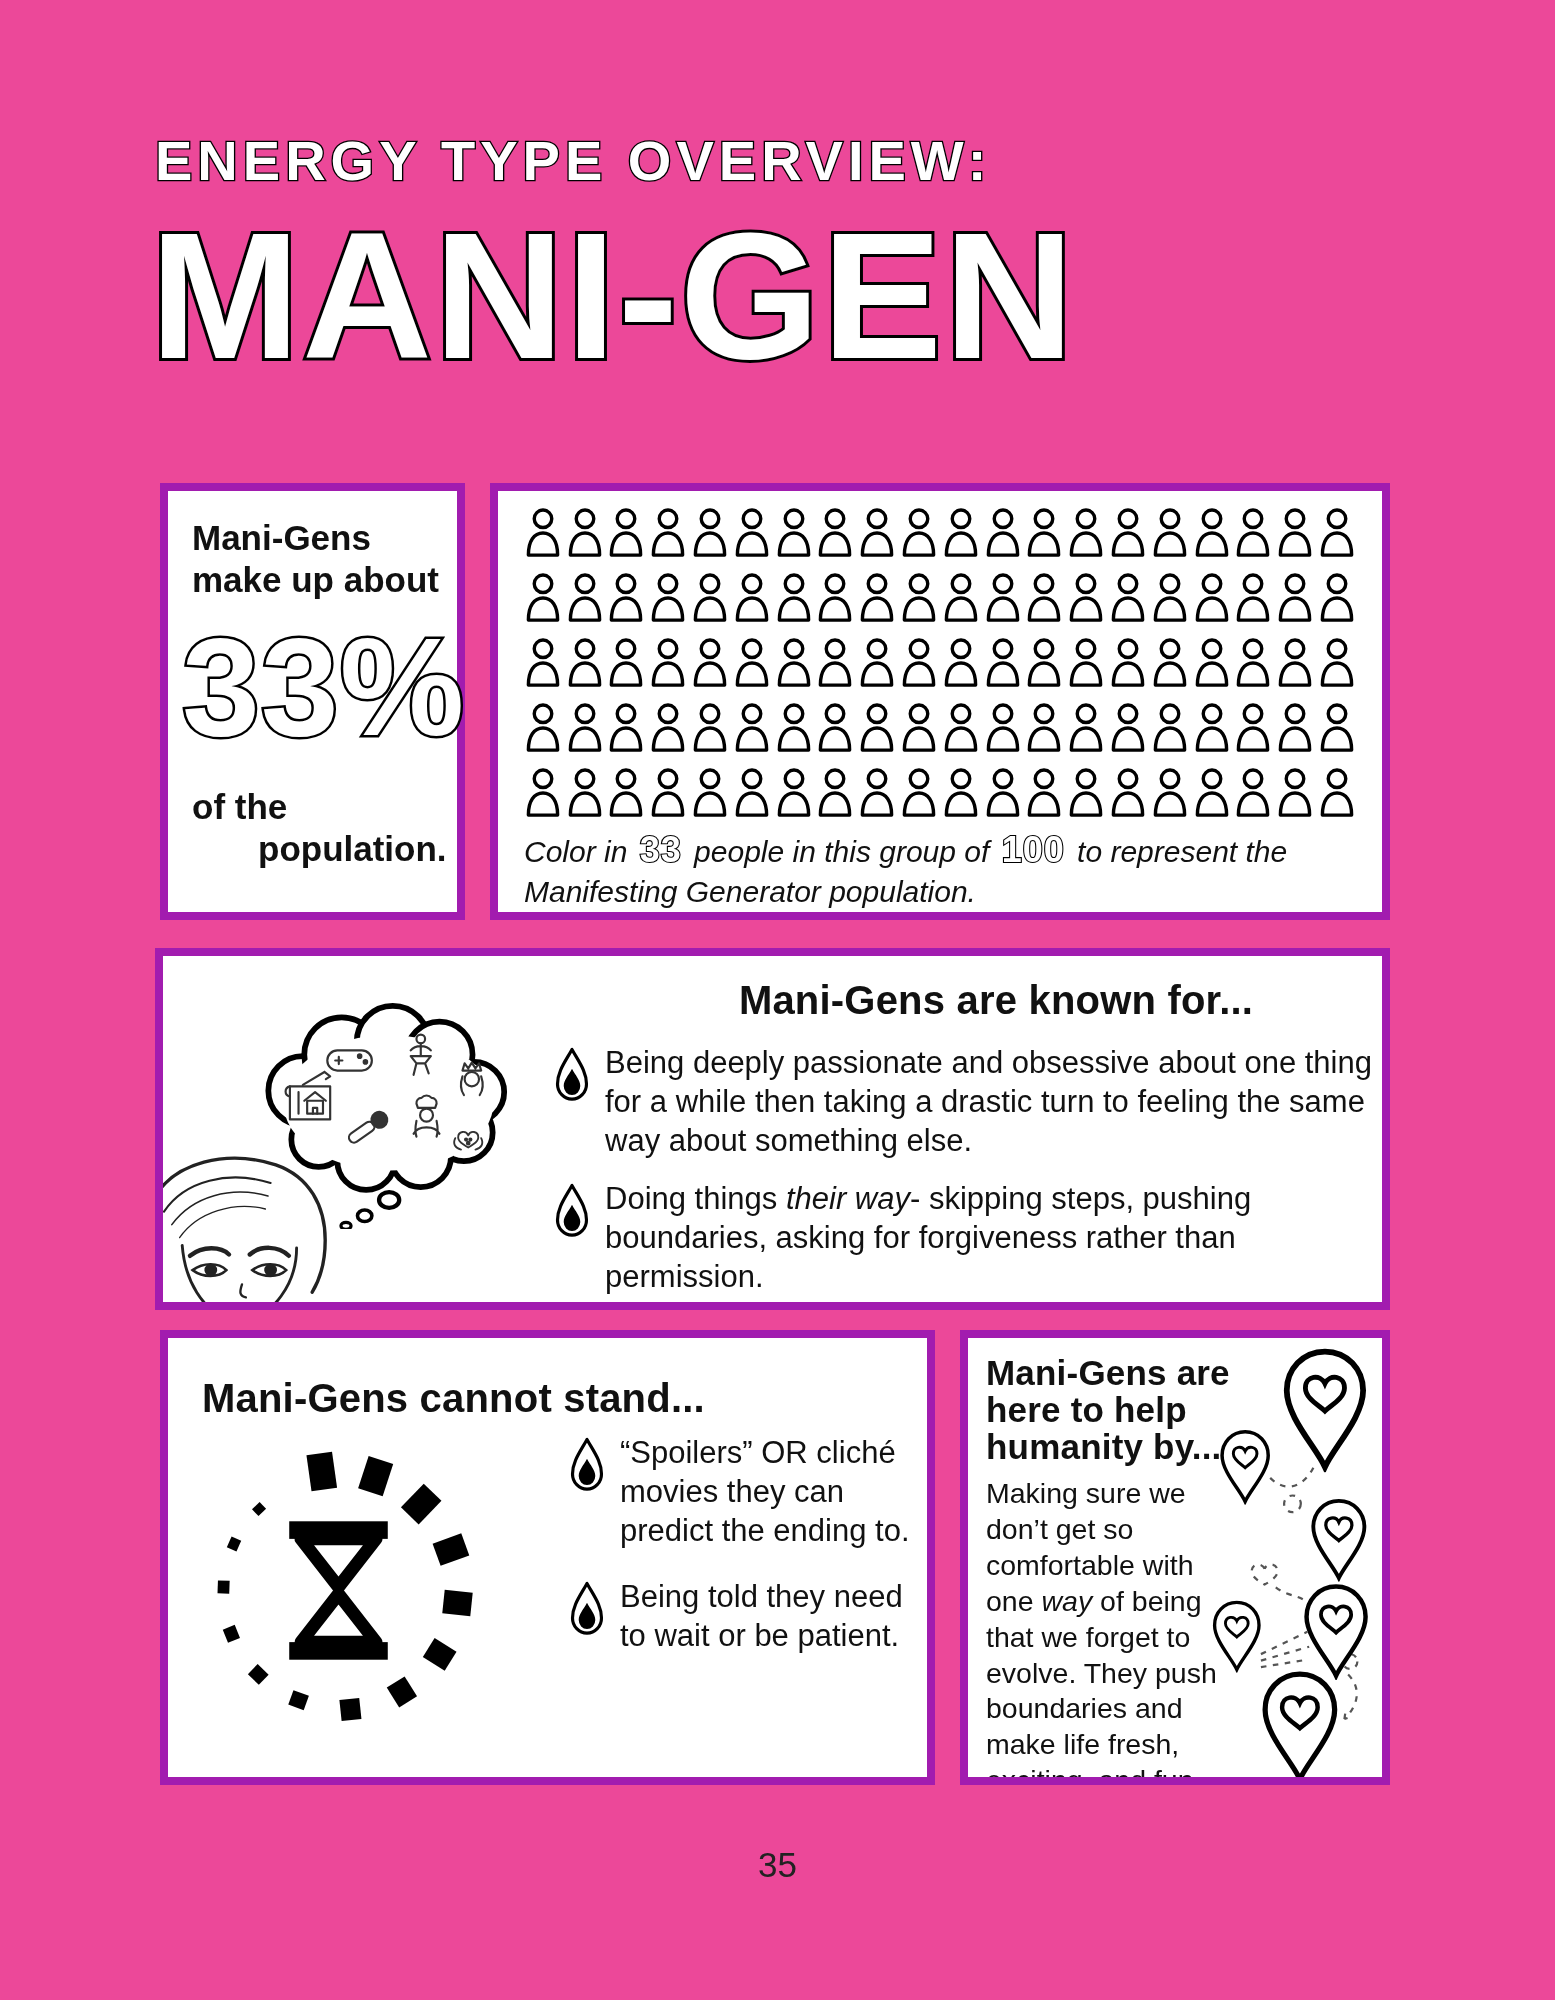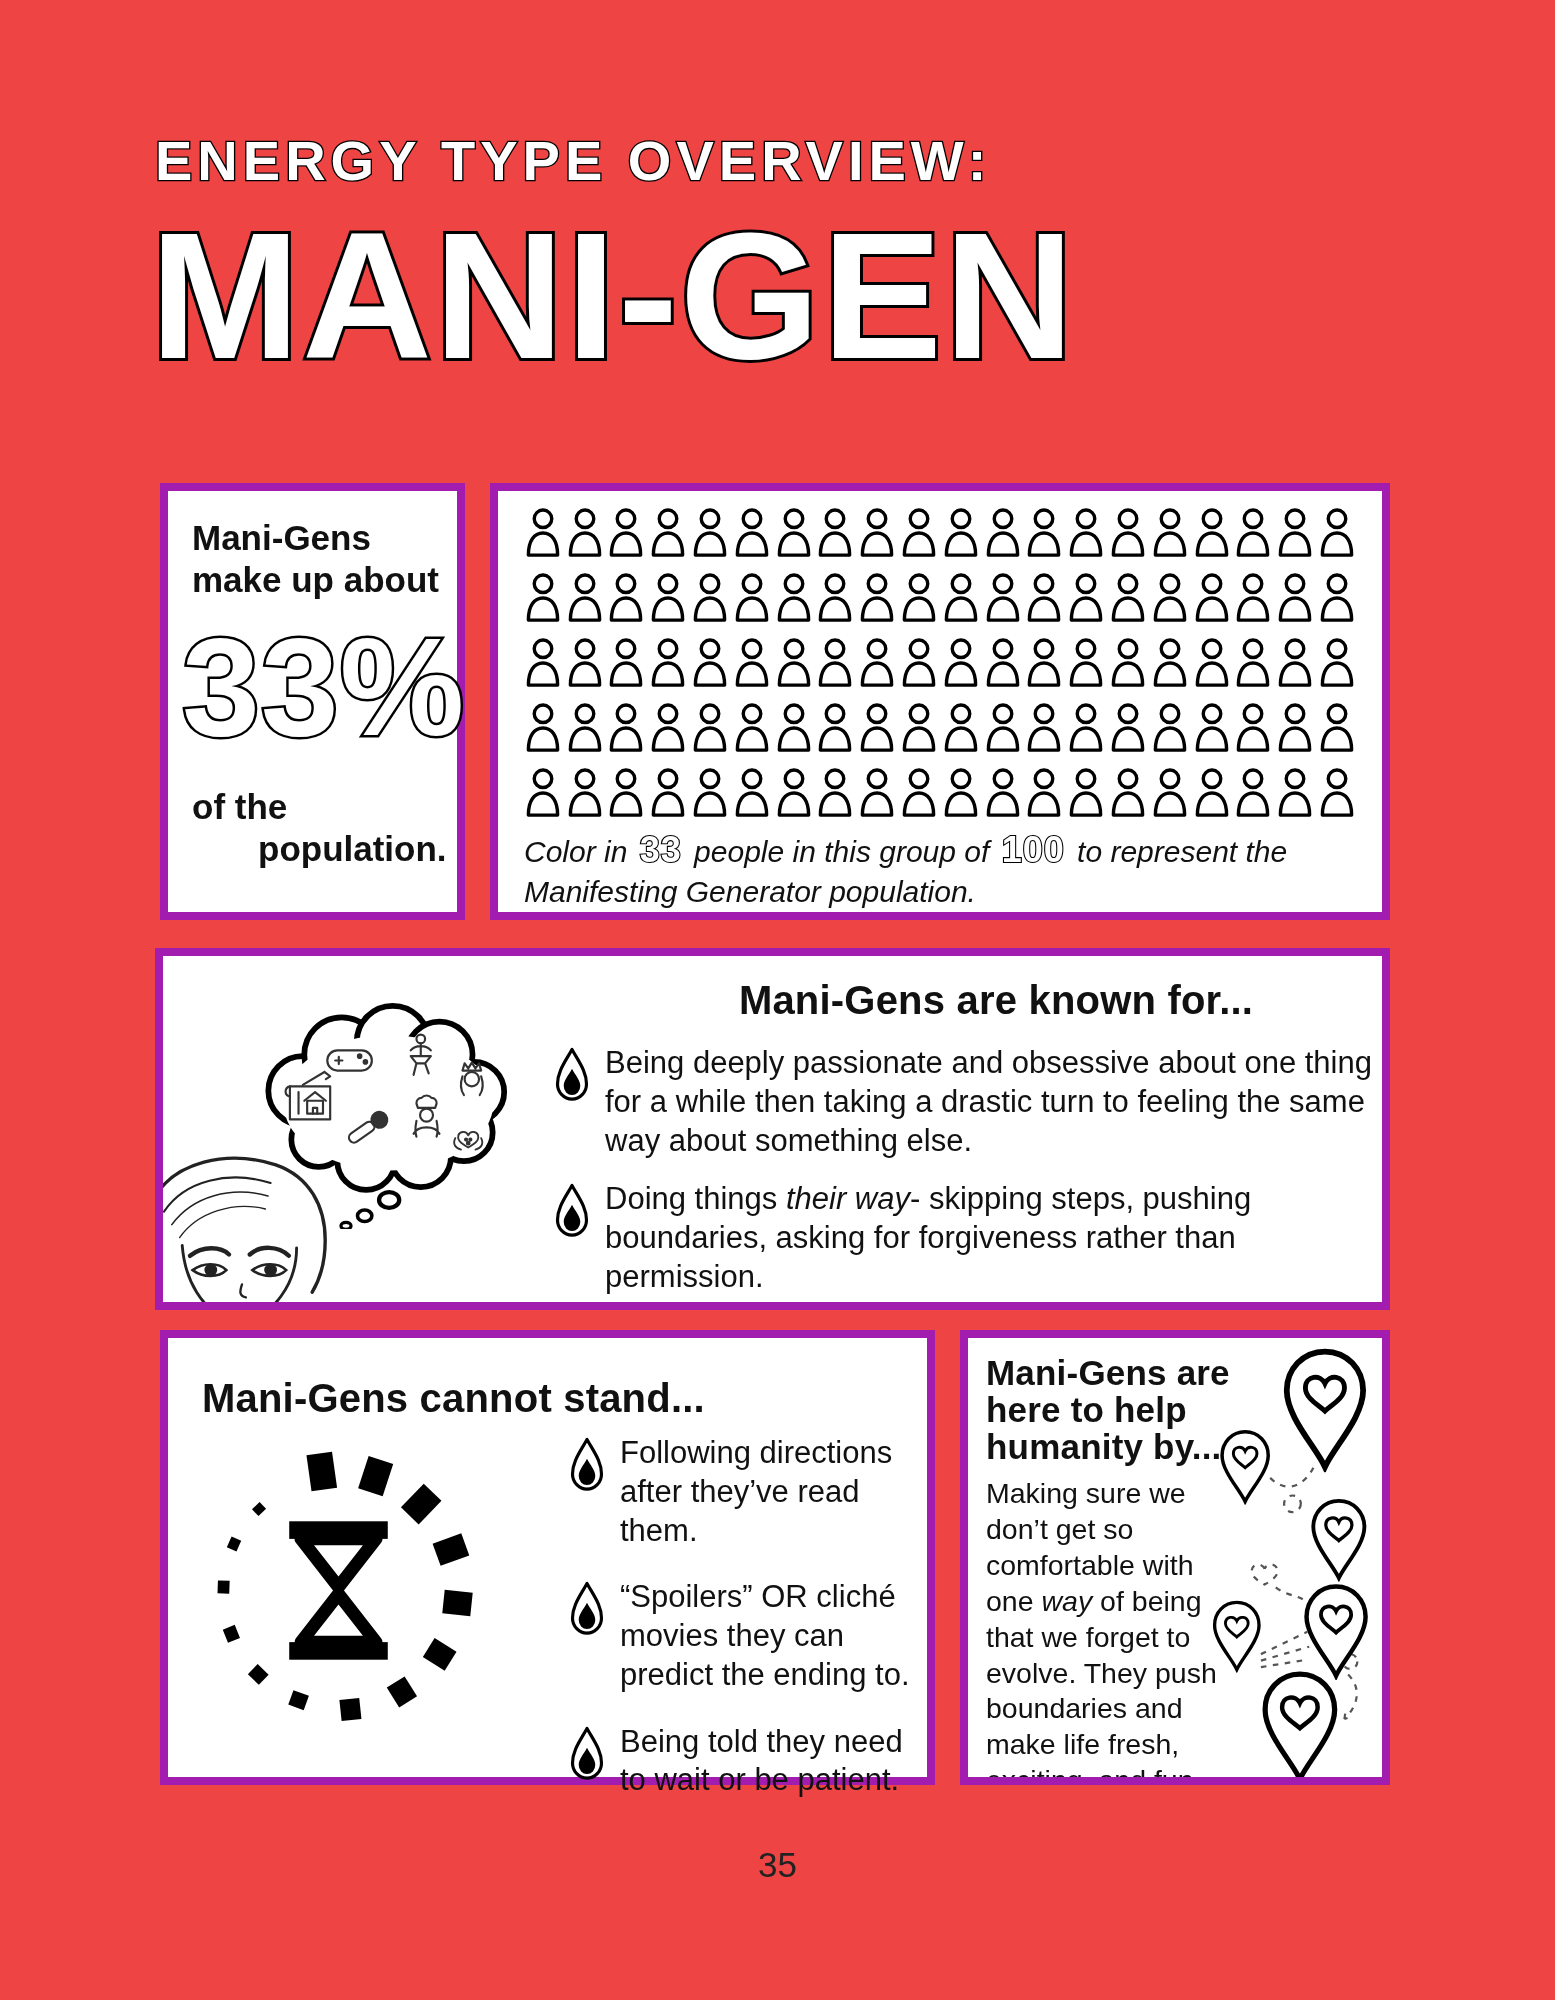--- a/index.html
+++ b/index.html
@@ -1,19 +1,19 @@
 <!DOCTYPE html>
 <html><head>
 <meta charset="utf-8">
 <style>
   * { margin:0; padding:0; box-sizing:border-box; }
   html,body { background:#fff; }
   body { font-family:"Liberation Sans", sans-serif; color:#111; }
   .page {
-    position:relative; width:1555px; height:2000px; background:#ef4444;
+    position:relative; width:1555px; height:2000px; background:#ec4899;
     overflow:hidden; margin:0 auto;padding-left:44px;
   }
   
   .outline {
     color:#fff; font-weight:800; -webkit-text-stroke:3px #000;
     paint-order:stroke fill; white-space:nowrap;
   }
   .kicker {
     position:absolute; left:155px; top:128px;
     font-size:56px; letter-spacing:5px; -webkit-text-stroke:2.7px #000;
@@ -552,26 +552,20 @@
         <path d="M98,86 L162,86 L130,127 Z" fill="none" stroke="#000" stroke-width="11" stroke-linejoin="round"></path>
         <path d="M98,174 L162,174 L130,133 Z" fill="none" stroke="#000" stroke-width="11" stroke-linejoin="round"></path>
       </g>
     </svg>
 
     <ul class="bullet-list cannot-list">
       <li class="bullet">
         <svg class="flame" viewBox="0 0 60 84">
             <use href="#flame-sym"></use>
           </svg>
-        <p class="bullet-text"><span>Following directions after they’ve read them.</span><em></em><span></span></p>
-      </li>
-      <li class="bullet">
-        <svg class="flame" viewBox="0 0 60 84">
-            <use href="#flame-sym"></use>
-          </svg>
         <p class="bullet-text"><span>“Spoilers” OR cliché movies they can predict the ending to.</span><em></em><span></span></p>
       </li>
       <li class="bullet">
         <svg class="flame" viewBox="0 0 60 84">
             <use href="#flame-sym"></use>
           </svg>
         <p class="bullet-text"><span>Being told they need to wait or be patient.</span><em></em><span></span></p>
       </li>
     </ul>
   </section>

